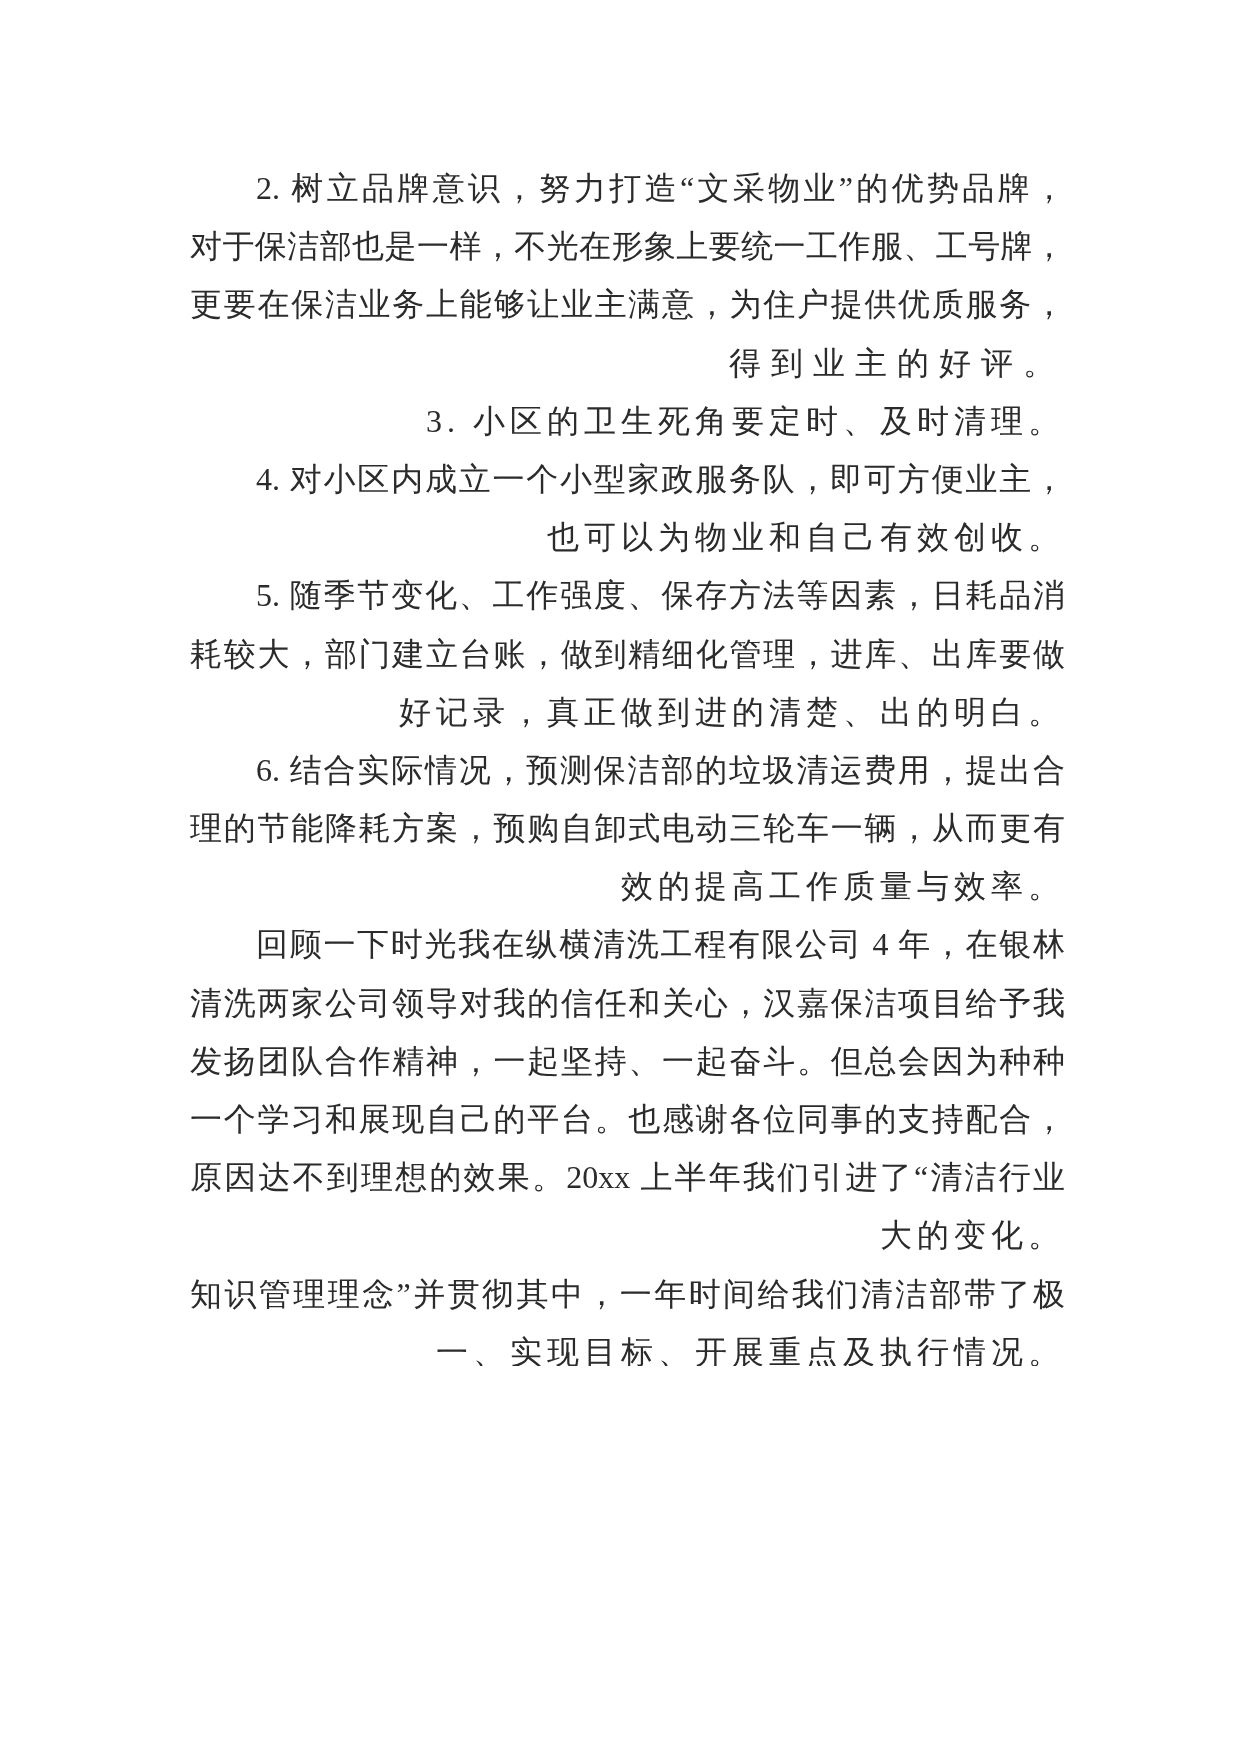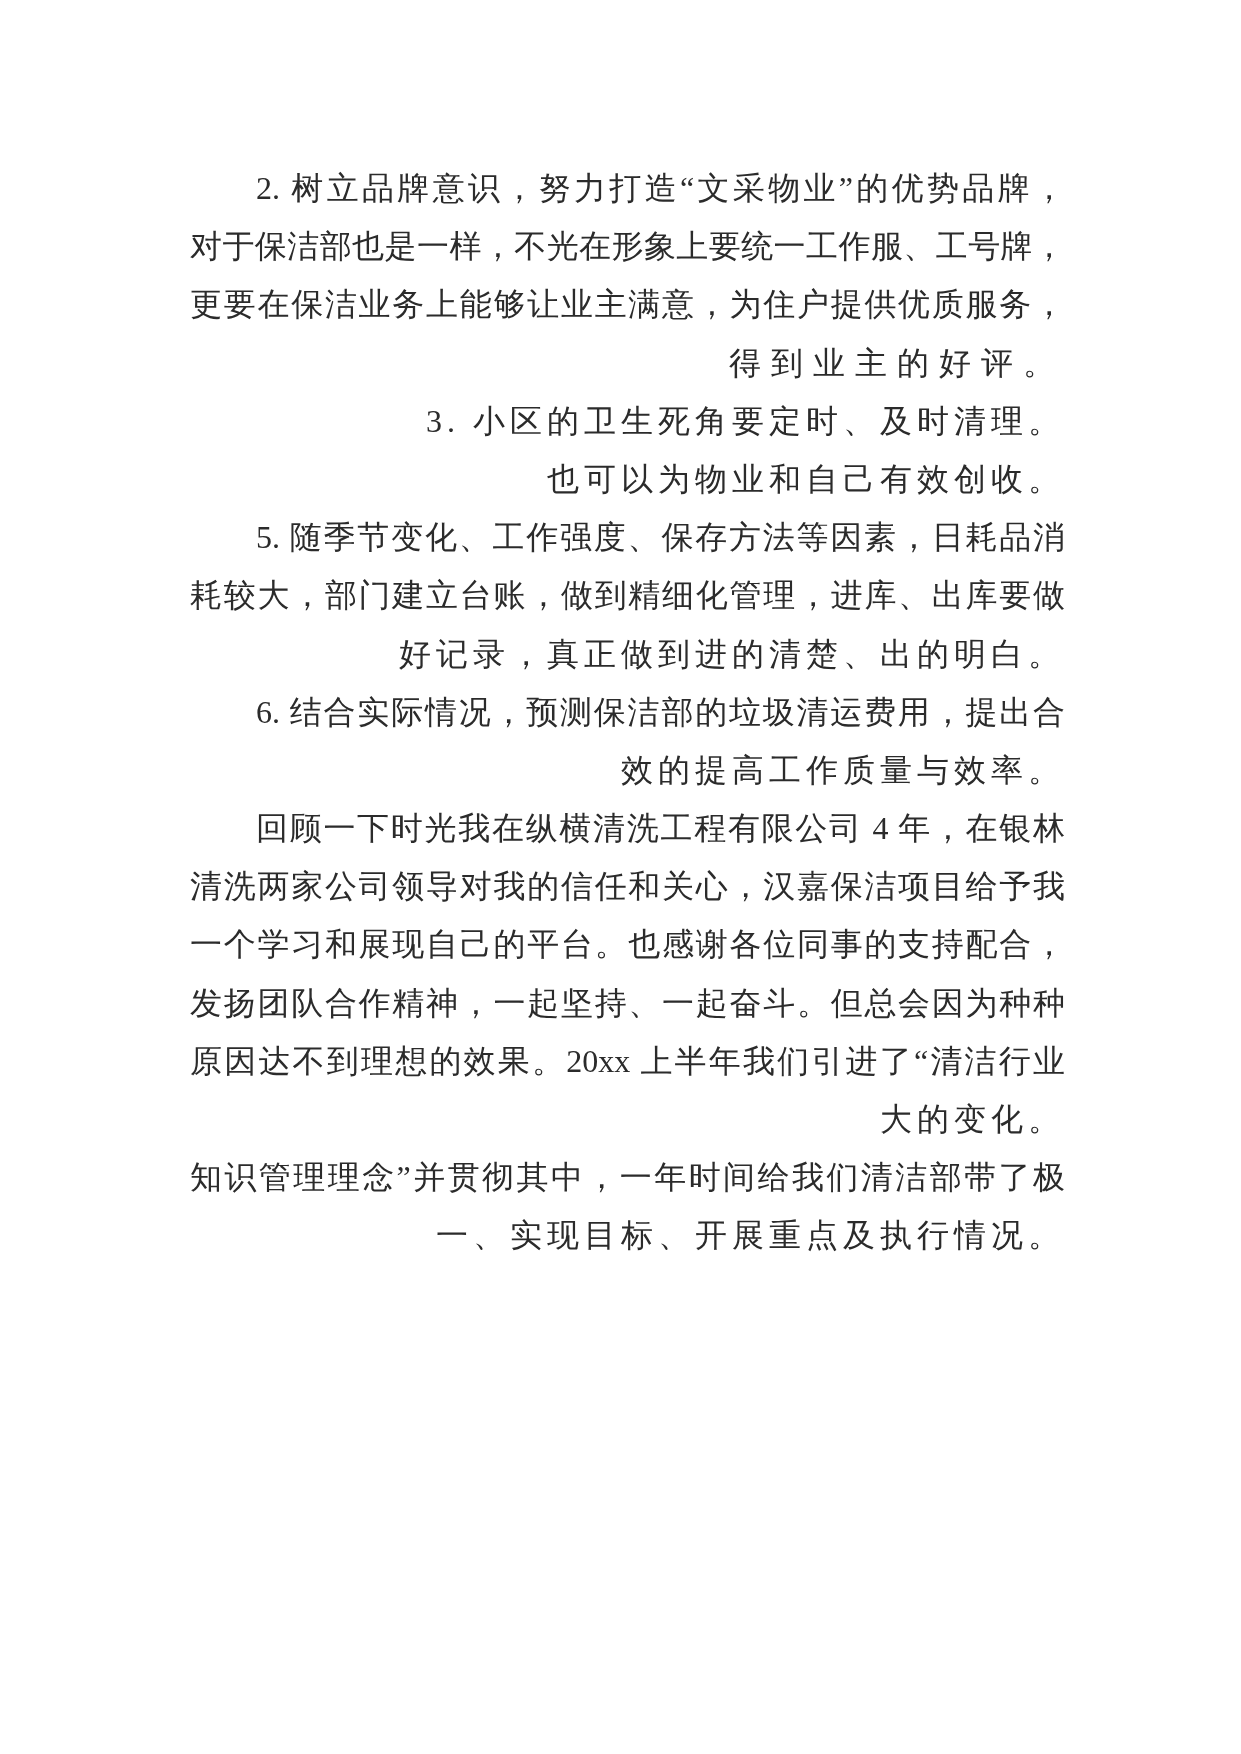--- a/index.html
+++ b/index.html
@@ -52,28 +52,30 @@
 </head>
 <body>
 
 <div class="page">
   <div class="text-block">
     <div class="line indent fill">2. 树立品牌意识，努力打造“文采物业”的优势品牌，</div>
     <div class="line fill">对于保洁部也是一样，不光在形象上要统一工作服、工号牌，</div>
     <div class="line fill">更要在保洁业务上能够让业主满意，为住户提供优质服务，</div>
     <div class="line end wide">得到业主的好评。</div>
     <div class="line indent end">3. 小区的卫生死角要定时、及时清理。</div>
+    <div class="line indent fill">4. 对小区内成立一个小型家政服务队，即可方便业主，</div>
     <div class="line end">也可以为物业和自己有效创收。</div>
     <div class="line indent fill">5. 随季节变化、工作强度、保存方法等因素，日耗品消</div>
     <div class="line fill">耗较大，部门建立台账，做到精细化管理，进库、出库要做</div>
     <div class="line end">好记录，真正做到进的清楚、出的明白。</div>
     <div class="line indent fill">6. 结合实际情况，预测保洁部的垃圾清运费用，提出合</div>
+    <div class="line fill">理的节能降耗方案，预购自卸式电动三轮车一辆，从而更有</div>
     <div class="line end">效的提高工作质量与效率。</div>
     <div class="line indent fill">回顾一下时光我在纵横清洗工程有限公司 4 年，在银林</div>
     <div class="line fill">清洗两家公司领导对我的信任和关心，汉嘉保洁项目给予我</div>
+    <div class="line fill">发扬团队合作精神，一起坚持、一起奋斗。但总会因为种种</div>
     <div class="line fill">一个学习和展现自己的平台。也感谢各位同事的支持配合，</div>
-    <div class="line fill">发扬团队合作精神，一起坚持、一起奋斗。但总会因为种种</div>
     <div class="line fill">原因达不到理想的效果。20xx 上半年我们引进了“清洁行业</div>
     <div class="line end">大的变化。</div>
     <div class="line fill">知识管理理念”并贯彻其中，一年时间给我们清洁部带了极</div>
     <div class="line indent end">一、实现目标、开展重点及执行情况。</div>
   </div>
 </div>
 
 </body></html>

